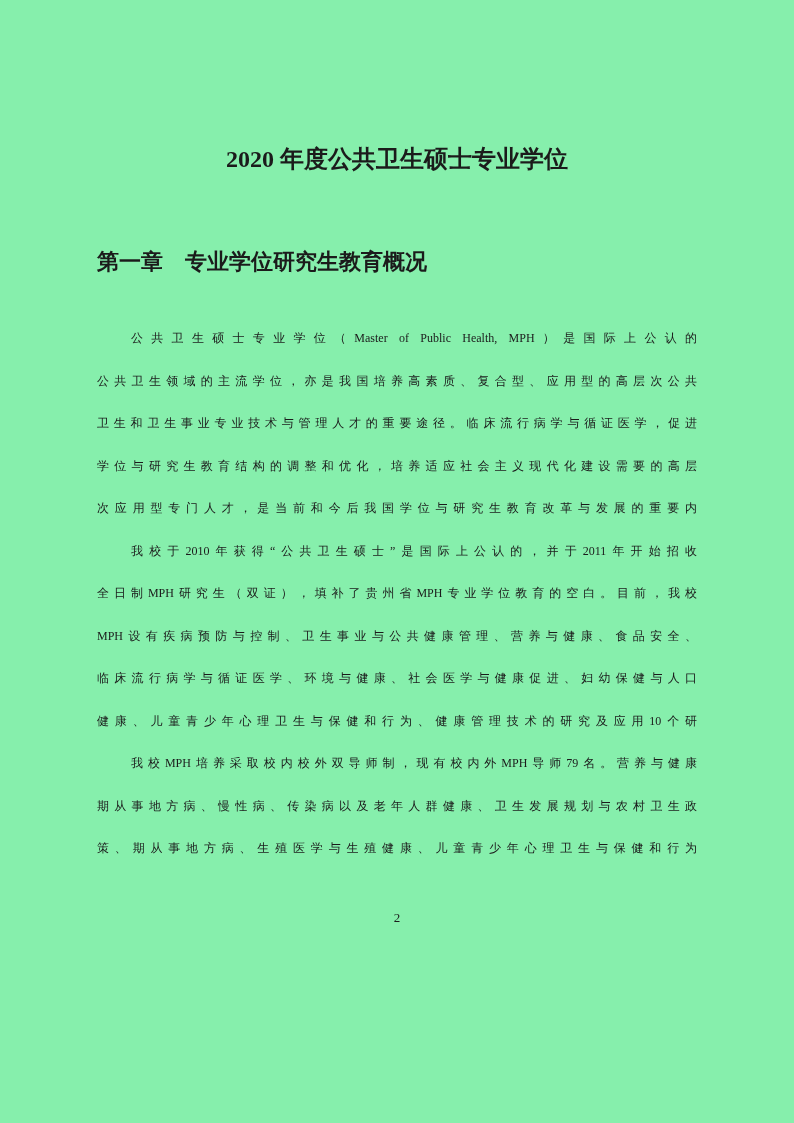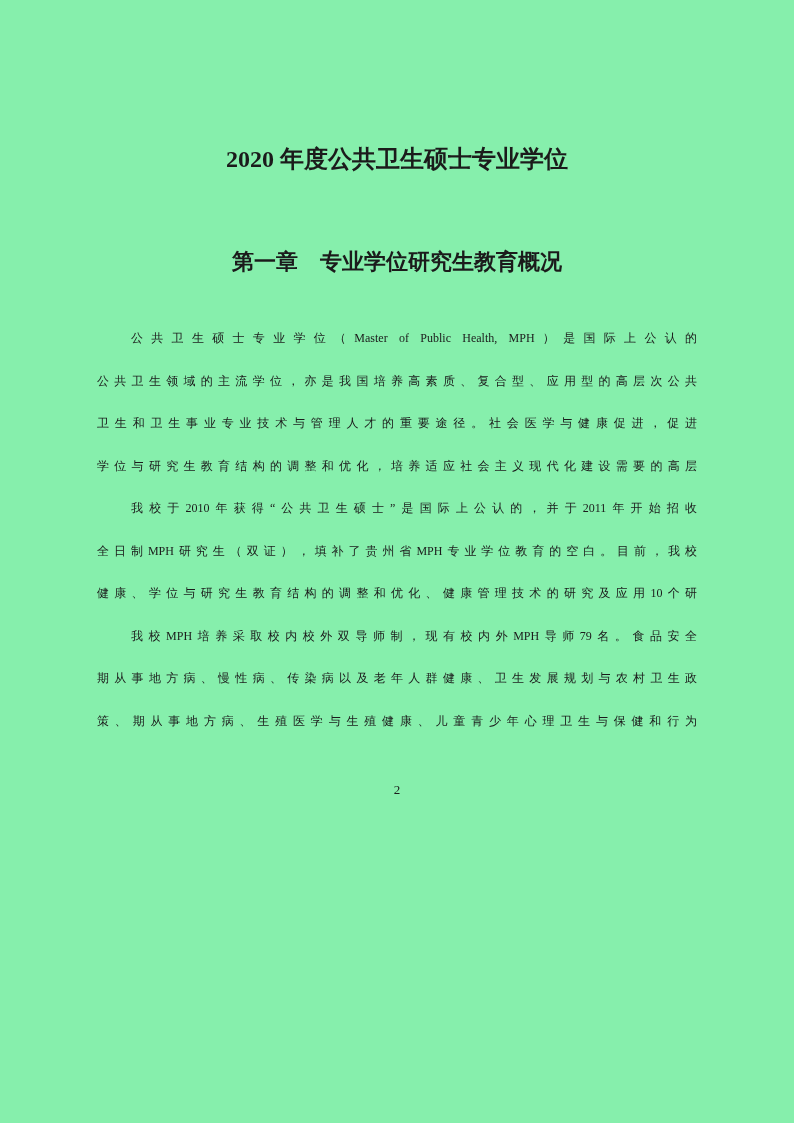--- a/index.html
+++ b/index.html
@@ -25,21 +25,20 @@
     font-weight: bold;
     line-height: 45px;
     text-align: center;
     font-family: "Liberation Serif", "DejaVu Serif", serif;
   }
   .chapter-heading {
     margin: 65px 0 0 0;
     font-size: 22px;
     font-weight: bold;
     line-height: 30px;
-    text-align: center;
     white-space: pre;
     font-family: "Liberation Sans", "DejaVu Sans", sans-serif;
   }
   .doc-body {
     margin-top: 40px;
     font-size: 12px;
     line-height: 42.5px;
   }
   .body-line {
     text-align: justify;
@@ -64,25 +63,28 @@
 <body>
 
 <div class="page">
   <div class="doc-title">
     <div class="title-line">2020 年度公共卫生硕士专业学位</div>
   </div>
   <div class="chapter-heading">第一章　专业学位研究生教育概况</div>
   <div class="doc-body">
       <div class="body-line indent">公共卫生硕士专业学位（Master of Public Health, MPH）是国际上公认的</div>
       <div class="body-line">公共卫生领域的主流学位，亦是我国培养高素质、复合型、应用型的高层次公共</div>
-      <div class="body-line">卫生和卫生事业专业技术与管理人才的重要途径。社会医学与健康促进，促进</div>
+      <div class="body-line">卫生和卫生事业专业技术与管理人才的重要途径。临床流行病学与循证医学，促进</div>
       <div class="body-line">学位与研究生教育结构的调整和优化，培养适应社会主义现代化建设需要的高层</div>
+      <div class="body-line">次应用型专门人才，是当前和今后我国学位与研究生教育改革与发展的重要内</div>
       <div class="body-line indent">我校于2010年获得“公共卫生硕士”是国际上公认的，并于2011年开始招收</div>
       <div class="body-line">全日制MPH研究生（双证），填补了贵州省MPH专业学位教育的空白。目前，我校</div>
-      <div class="body-line">健康、学位与研究生教育结构的调整和优化、健康管理技术的研究及应用10个研</div>
-      <div class="body-line indent">我校MPH培养采取校内校外双导师制，现有校内外MPH导师79名。食品安全</div>
+      <div class="body-line">MPH设有疾病预防与控制、卫生事业与公共健康管理、营养与健康、食品安全、</div>
+      <div class="body-line">临床流行病学与循证医学、环境与健康、社会医学与健康促进、妇幼保健与人口</div>
+      <div class="body-line">健康、儿童青少年心理卫生与保健和行为、健康管理技术的研究及应用10个研</div>
+      <div class="body-line indent">我校MPH培养采取校内校外双导师制，现有校内外MPH导师79名。营养与健康</div>
       <div class="body-line">期从事地方病、慢性病、传染病以及老年人群健康、卫生发展规划与农村卫生政</div>
       <div class="body-line">策、期从事地方病、生殖医学与生殖健康、儿童青少年心理卫生与保健和行为</div>
     </div>
   <div class="footer">
     <span class="page-number">2</span>
   </div>
 </div>
 
 </body></html>

